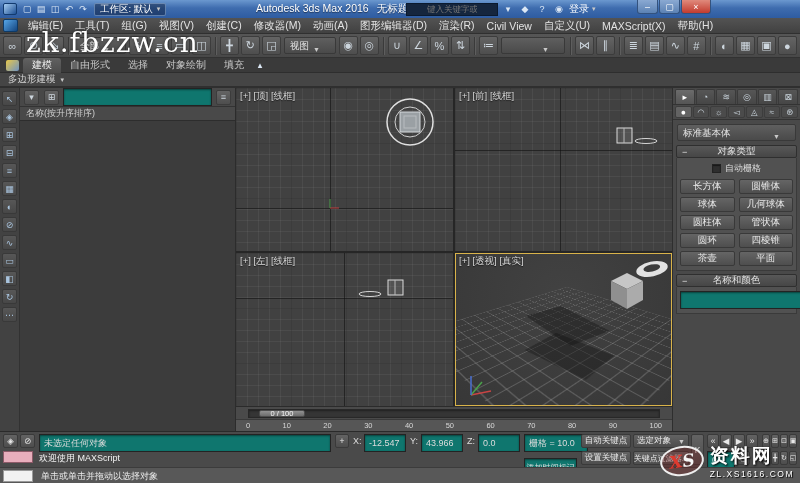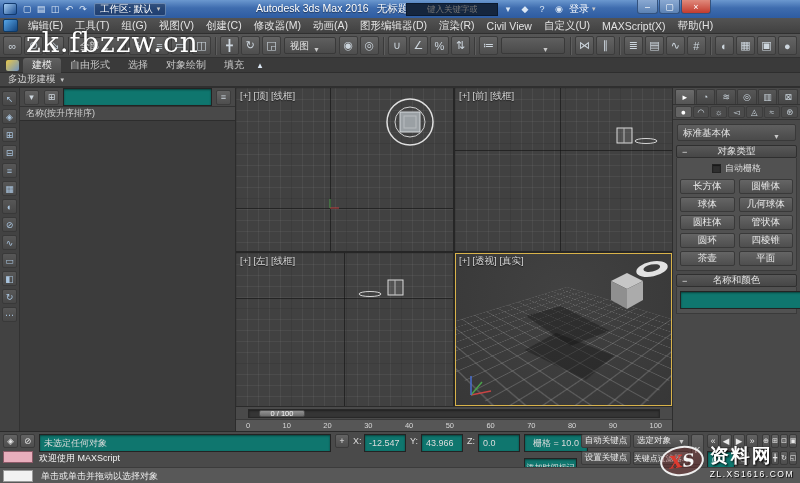--- a/index.html
+++ b/index.html
@@ -386,21 +386,21 @@
         <span>-12.547</span>
       </div>
     <span class="slabel abs" style="left:410px;top:4px">Y:</span>
     <div class="fld abs" style="left:421px;top:2px;width:42px">
         <span>43.966</span>
       </div>
     <span class="slabel abs" style="left:467px;top:4px">Z:</span>
     <div class="fld abs" style="left:478px;top:2px;width:42px">
         <span>0.0</span>
       </div>
-    <div class="fld abs" style="left:524px;top:2px;width:64px;justify-content:center">
+    <div class="fld abs" style="left:524px;top:2px;width:64px;">
         <span>栅格 = 10.0</span>
       </div>
     <div class="sbtn abs" style="left:581px;top:2px;width:50px">
         <span>自动关键点</span>
       </div>
     <div class="sbtn abs" style="left:633px;top:2px;width:56px;justify-content:space-between;padding:0 3px">
         <span>选定对象</span>
         <span class="caret">▼</span>
       </div>
     <div class="sbtn abs" style="left:691px;top:2px;width:13px;height:31px">

